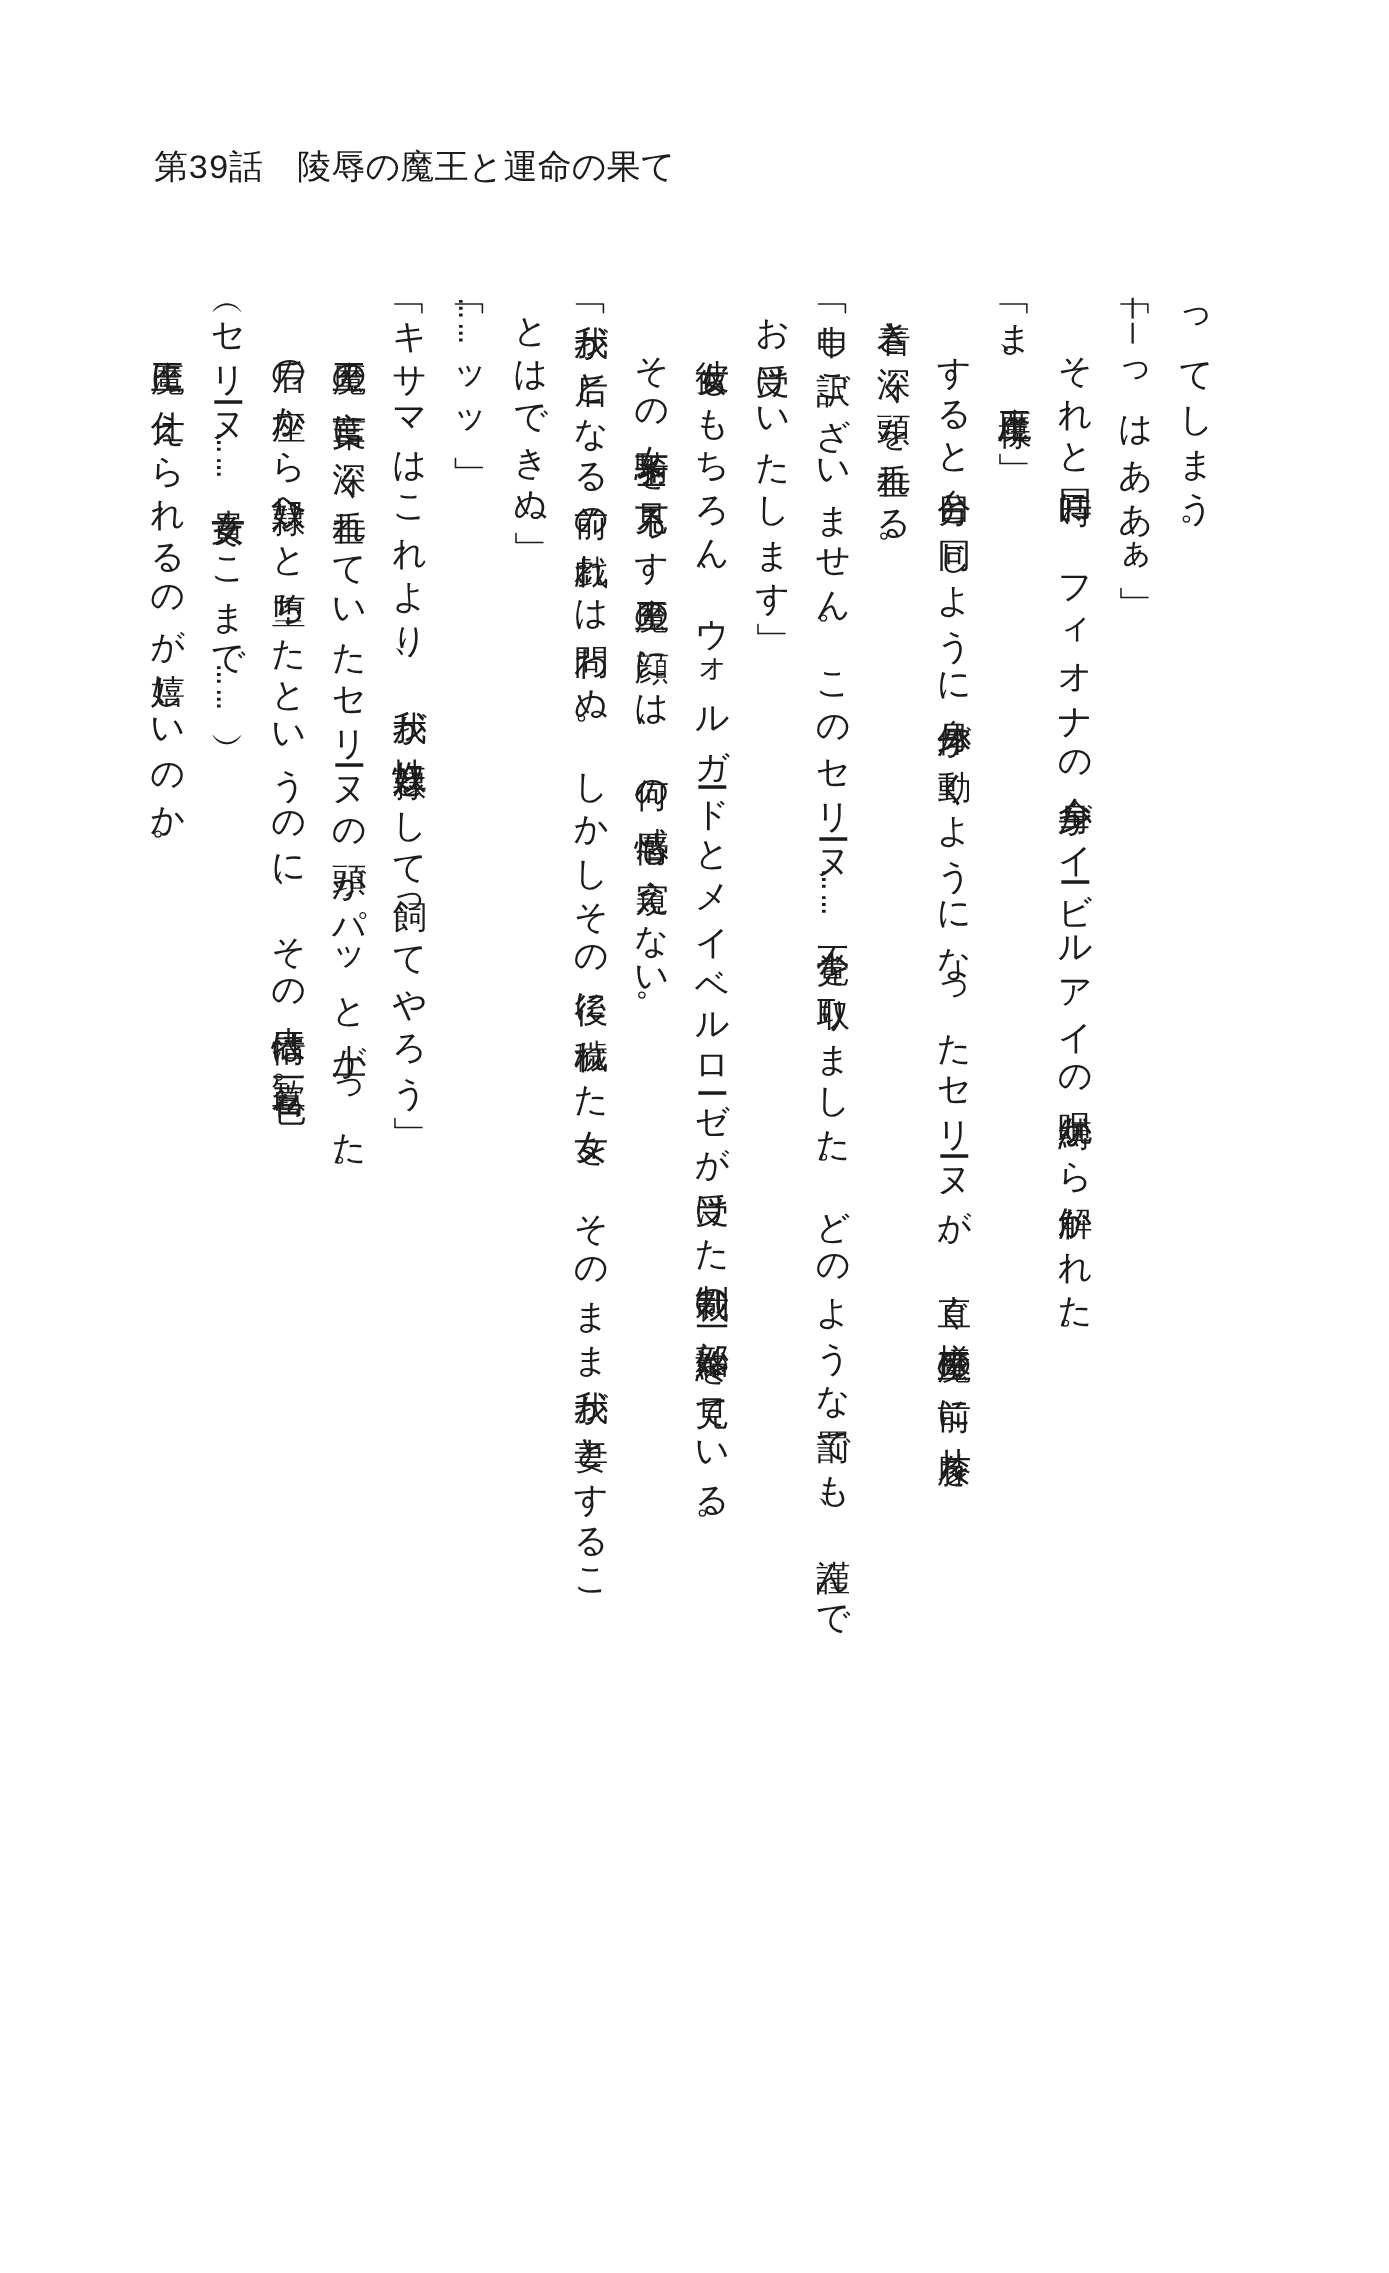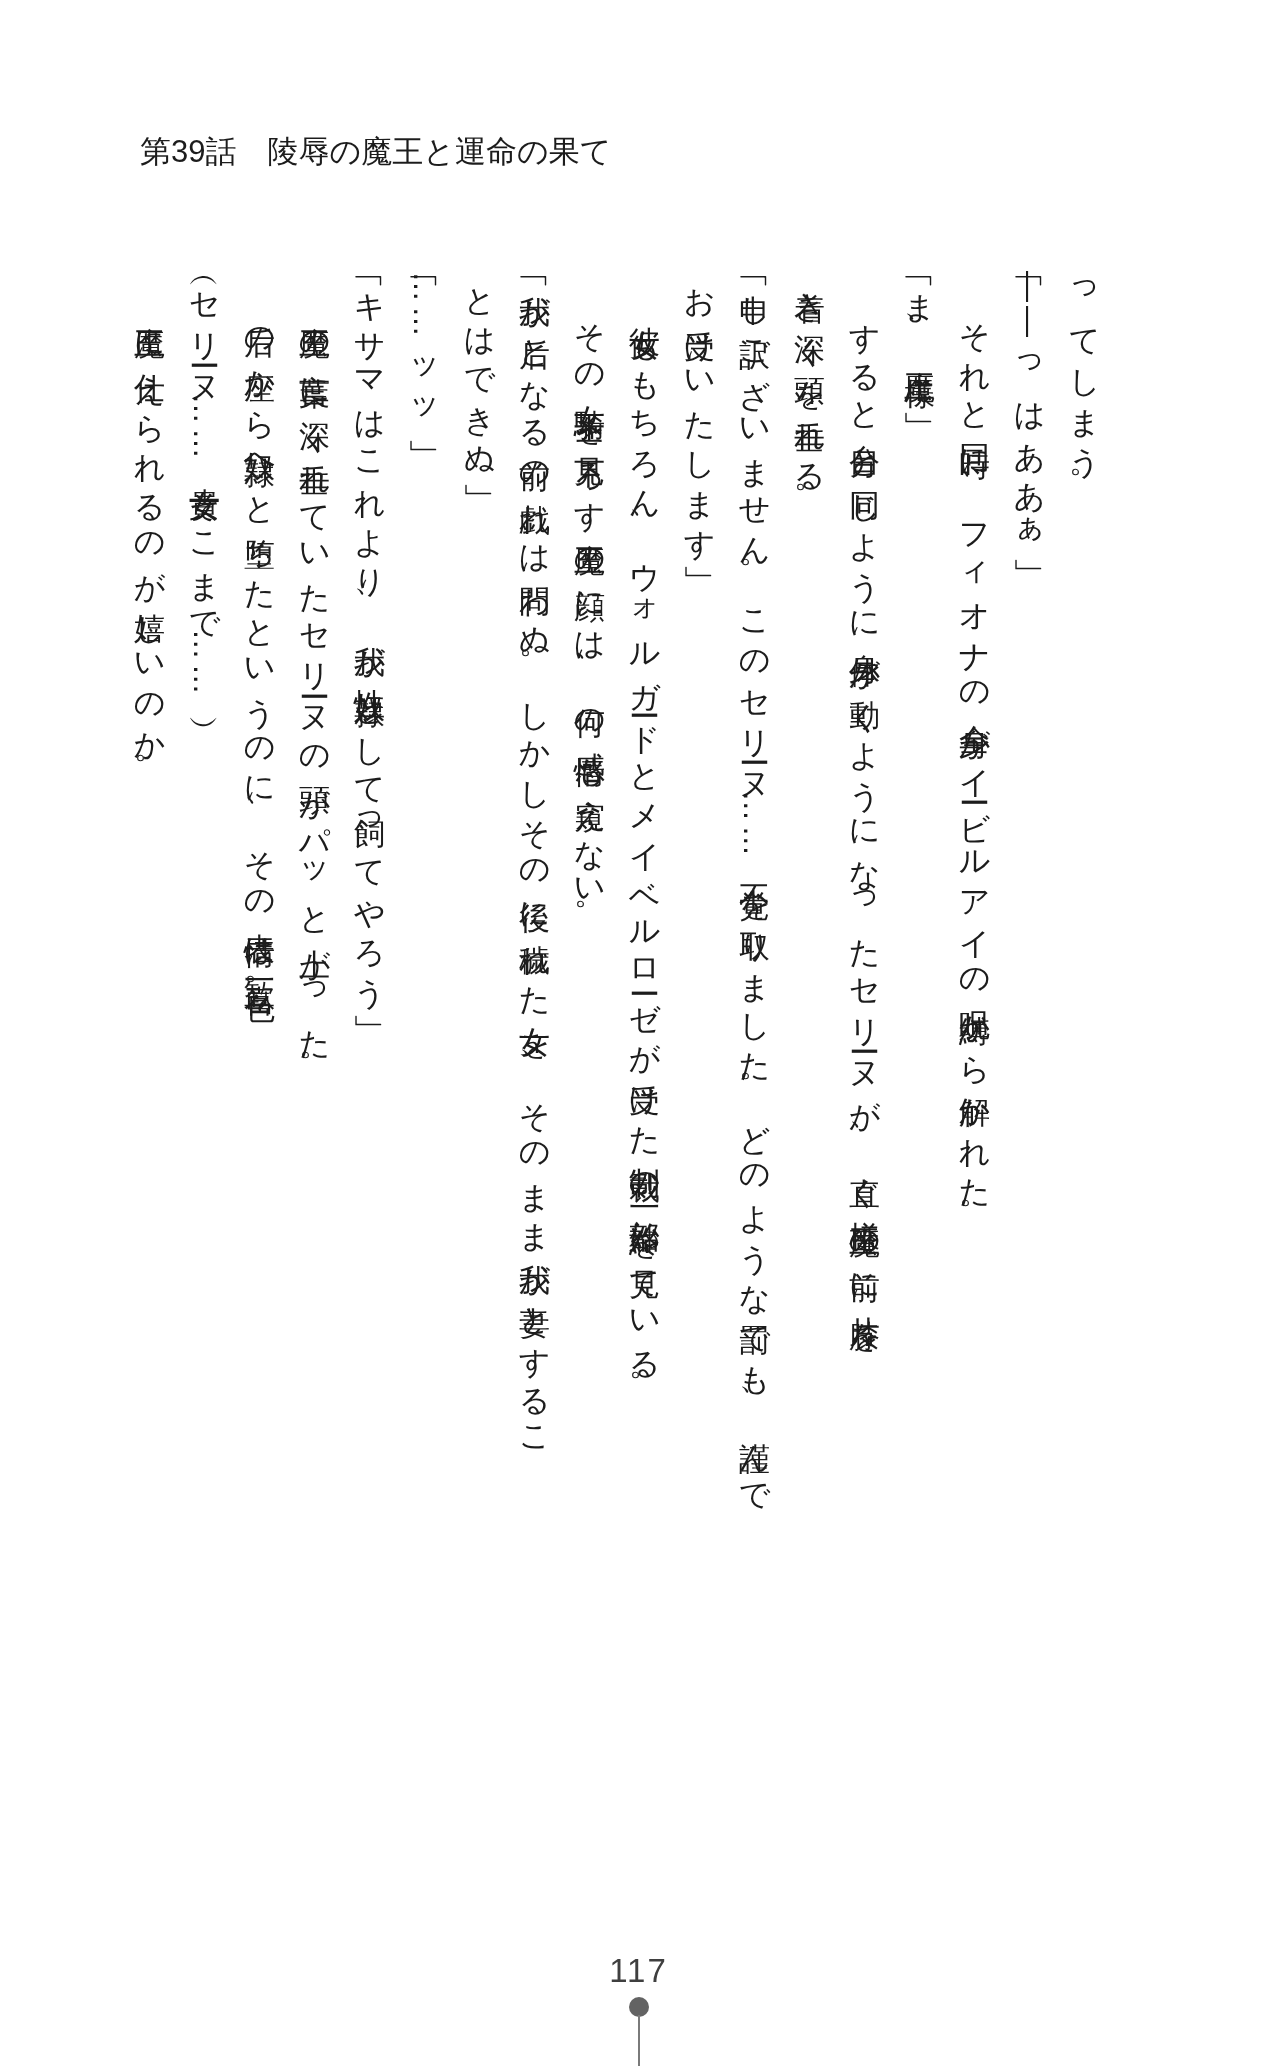--- a/index.html
+++ b/index.html
@@ -6,21 +6,21 @@
     margin: 0;
     padding: 0;
     background: #ffffff;
   }
   .page {
     position: relative;
     width: 1263px;
     height: 2066px;
     background: #ffffff;
     overflow: hidden;
-    font-family: Liberation Sans, sans-serif;
+    font-family: Liberation Mono, monospace;
     color: #1c1c1c;
   }
   .chapter-header {
     position: absolute;
     left: 140px;
     top: 131px;
     font-size: 31px;
     letter-spacing: 0px;
     color: #1c1c1c;
     white-space: nowrap;
@@ -100,19 +100,14 @@
     <div class="tl">「我が后となる前の戯れは問わぬ。しかしその後に穢れた女を、そのまま我が妻とするこ</div>
     <div class="tl">とはできぬ」</div>
     <div class="tl">「……ッッ」</div>
     <div class="tl">「キサマはこれより、我が性奴隷として飼ってやろう」</div>
     <div class="tl ind">魔王の言葉に深く垂れていたセリーヌの頭がパッと上がった。</div>
     <div class="tl ind">后の座から奴隷へと堕ちたというのに、その表情は歓喜一色。</div>
     <div class="tl">（セリーヌ……貴女そこまで……）</div>
     <div class="tl ind">魔王に仕えられるのが嬉しいのか。</div>
   </div>
 
-  <div class="page-footer">
-    <div class="page-number">117</div>
-    <div class="deco-dot"></div>
-    <div class="deco-line"></div>
-  </div>
 
 </div>
 
 </body></html>

